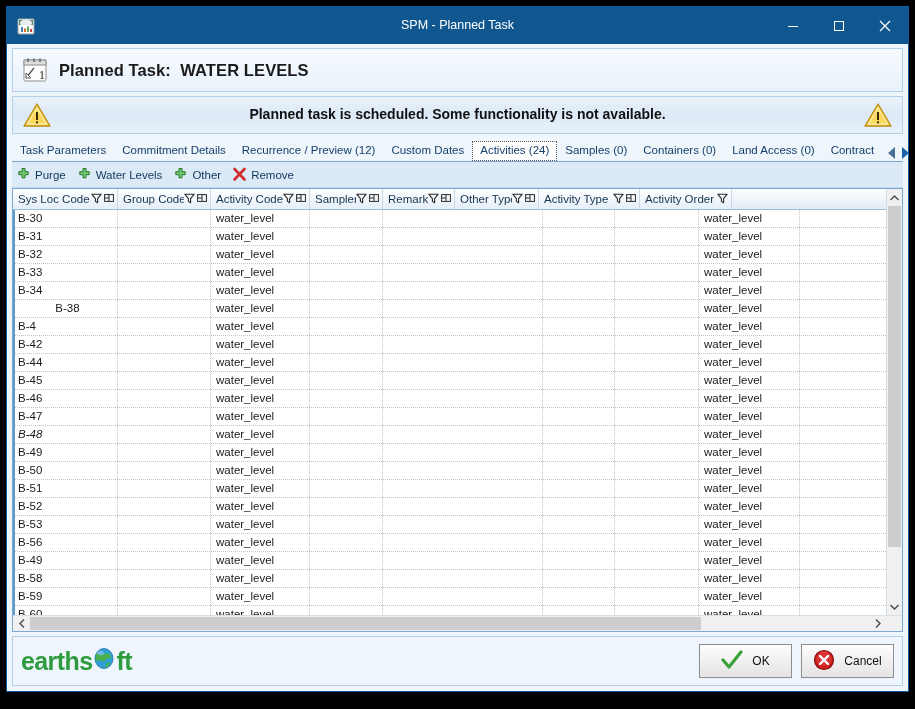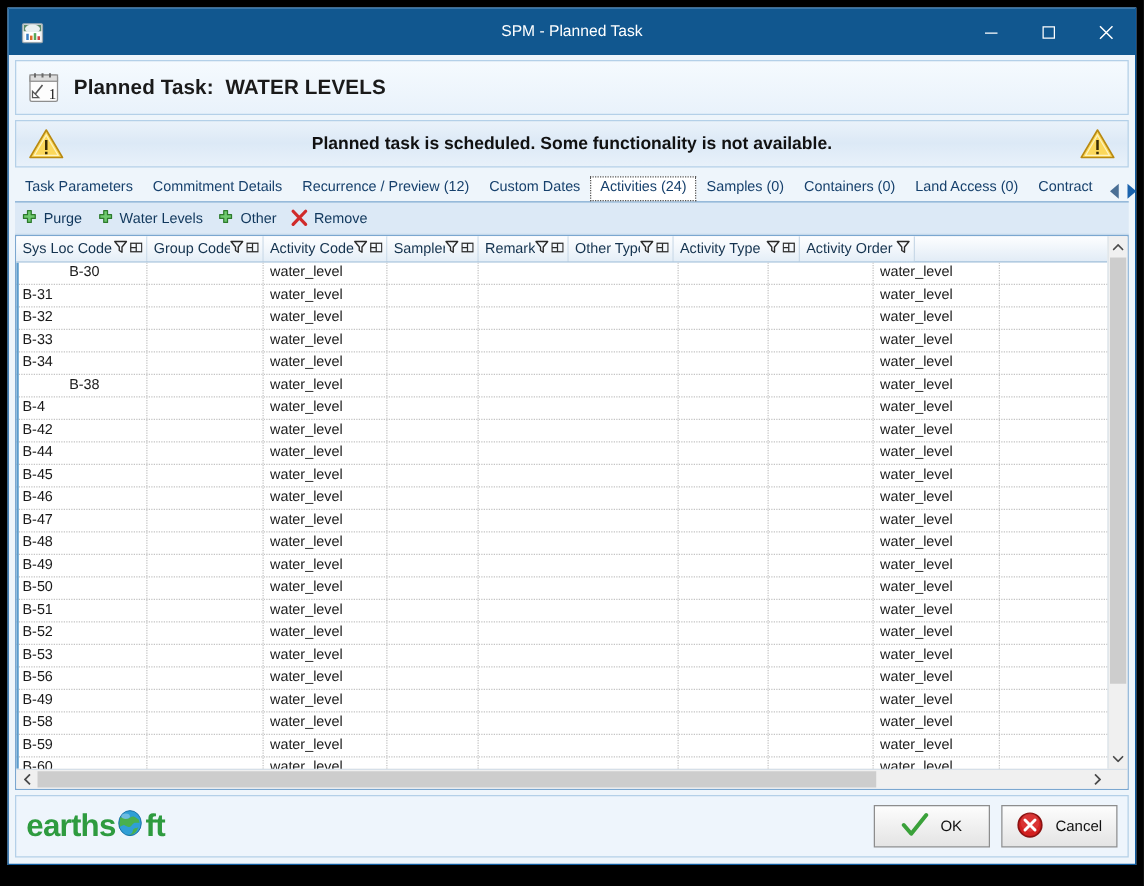--- a/index.html
+++ b/index.html
@@ -581,21 +581,21 @@
               <span class="hdr-ico">
                 <span><svg width="11" height="11" viewBox="0 0 11 11">
                     <path d="M0.8 1.2h9.4L6.6 5.6v4.2L4.4 8.4V5.6z" fill="none" stroke="#2b2b2b" stroke-width="1.1" stroke-linejoin="round"></path>
                   </svg></span>
               </span>
             </div>
           </div>
         <div class="rows-clip" id="rows-clip">
           <div class="rowsel-strip"></div>
         <div class="row">
-              <div class="cell" style="width: 105px; flex: 0 0 105px; text-align: center;">B-30</div>
+              <div class="cell" style="width: 105px; flex: 0 0 105px;">B-30</div>
               <div class="cell" style="width: 93px; flex: 0 0 93px;"></div>
               <div class="cell" style="width: 99px; flex: 0 0 99px;">water_level</div>
               <div class="cell" style="width: 73px; flex: 0 0 73px;"></div>
               <div class="cell" style="width: 160px; flex: 0 0 160px;"></div>
               <div class="cell" style="width: 72px; flex: 0 0 72px;"></div>
               <div class="cell" style="width: 84px; flex: 0 0 84px;"></div>
               <div class="cell" style="width: 101px; flex: 0 0 101px;">water_level</div>
               <div class="cell" style="width: 92px; flex: 0 0 92px;"></div>
             </div>
             <div class="row">
@@ -713,21 +713,21 @@
               <div class="cell" style="width: 93px; flex: 0 0 93px;"></div>
               <div class="cell" style="width: 99px; flex: 0 0 99px;">water_level</div>
               <div class="cell" style="width: 73px; flex: 0 0 73px;"></div>
               <div class="cell" style="width: 160px; flex: 0 0 160px;"></div>
               <div class="cell" style="width: 72px; flex: 0 0 72px;"></div>
               <div class="cell" style="width: 84px; flex: 0 0 84px;"></div>
               <div class="cell" style="width: 101px; flex: 0 0 101px;">water_level</div>
               <div class="cell" style="width: 92px; flex: 0 0 92px;"></div>
             </div>
             <div class="row">
-              <div class="cell" style="width: 105px; flex: 0 0 105px;">B-48</div>
+              <div class="cell" style="width: 105px; flex: 0 0 105px; font-style: italic;">B-48</div>
               <div class="cell" style="width: 93px; flex: 0 0 93px;"></div>
               <div class="cell" style="width: 99px; flex: 0 0 99px;">water_level</div>
               <div class="cell" style="width: 73px; flex: 0 0 73px;"></div>
               <div class="cell" style="width: 160px; flex: 0 0 160px;"></div>
               <div class="cell" style="width: 72px; flex: 0 0 72px;"></div>
               <div class="cell" style="width: 84px; flex: 0 0 84px;"></div>
               <div class="cell" style="width: 101px; flex: 0 0 101px;">water_level</div>
               <div class="cell" style="width: 92px; flex: 0 0 92px;"></div>
             </div>
             <div class="row">

